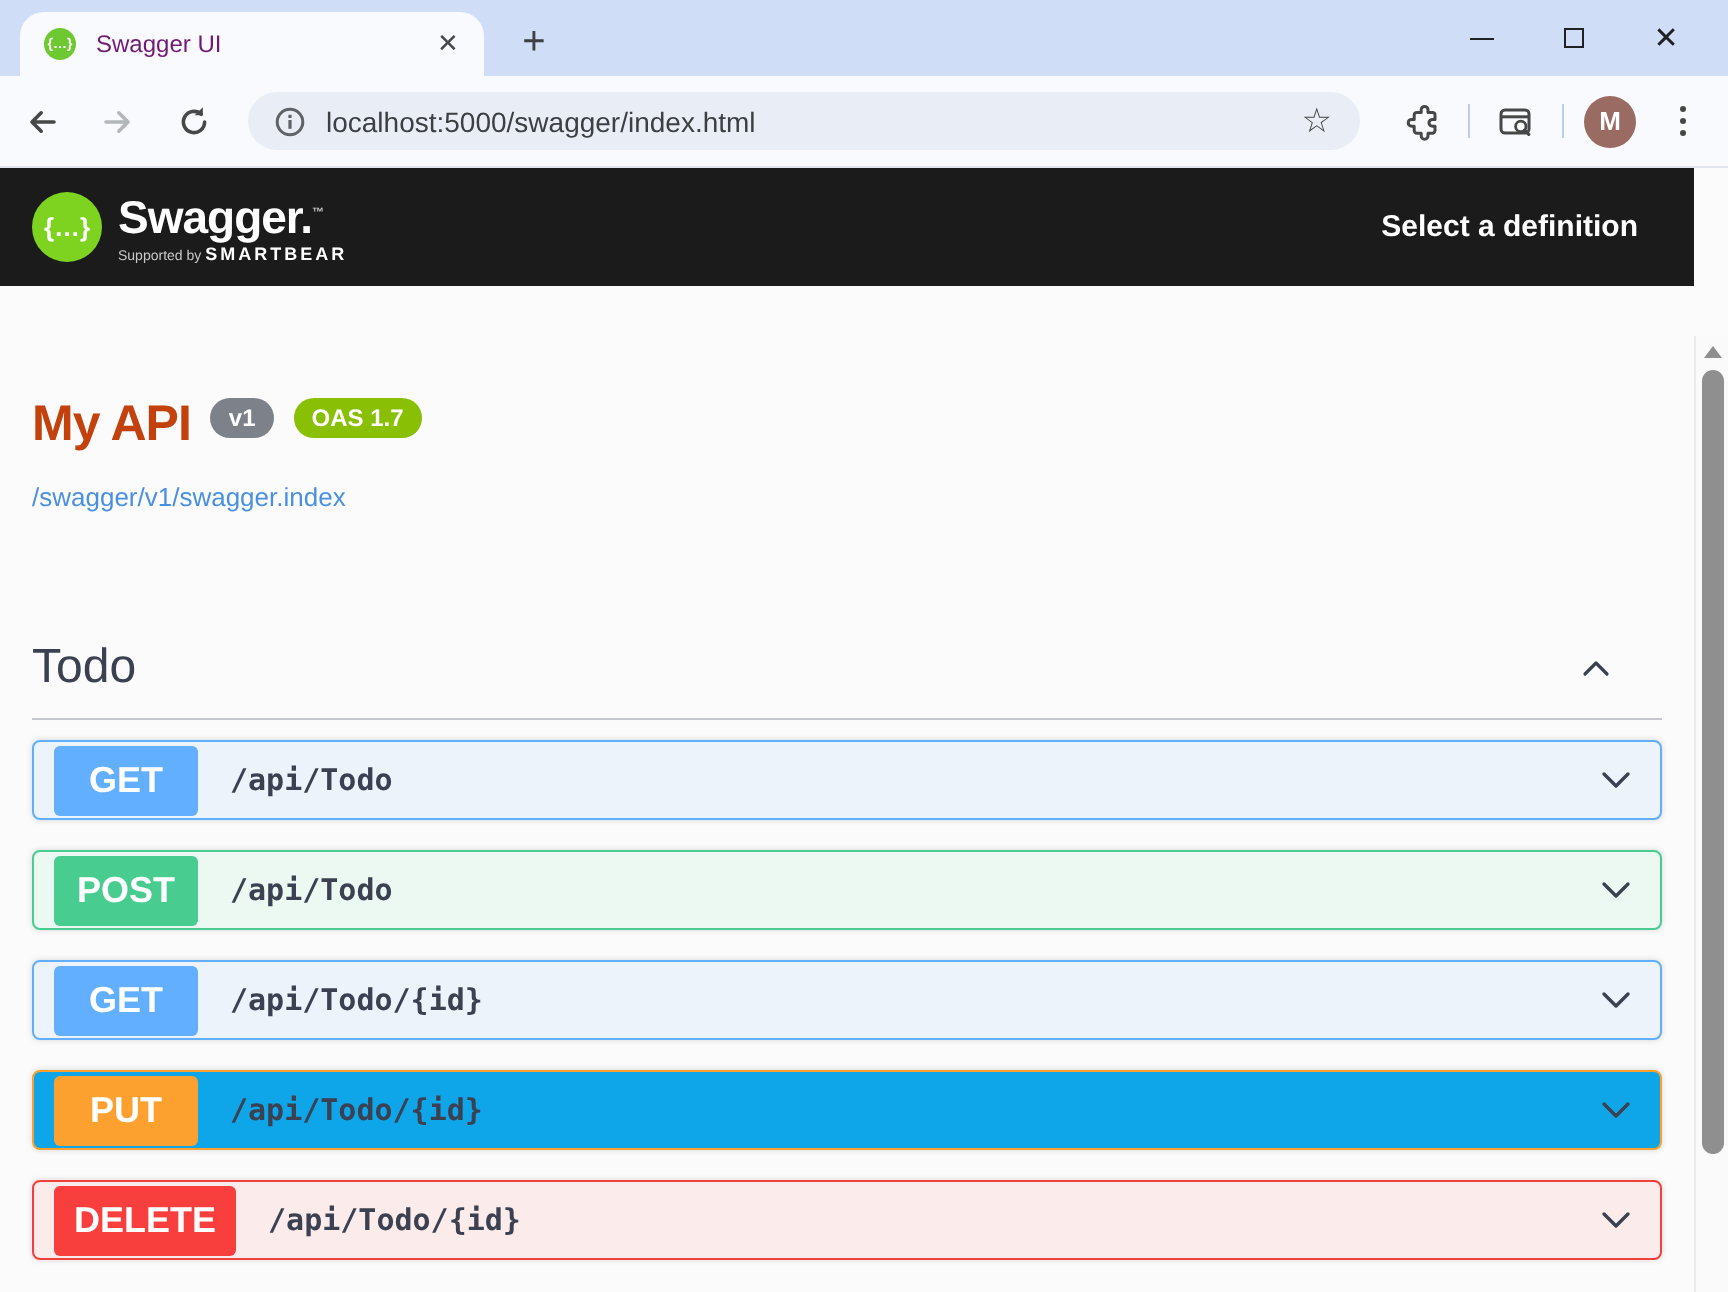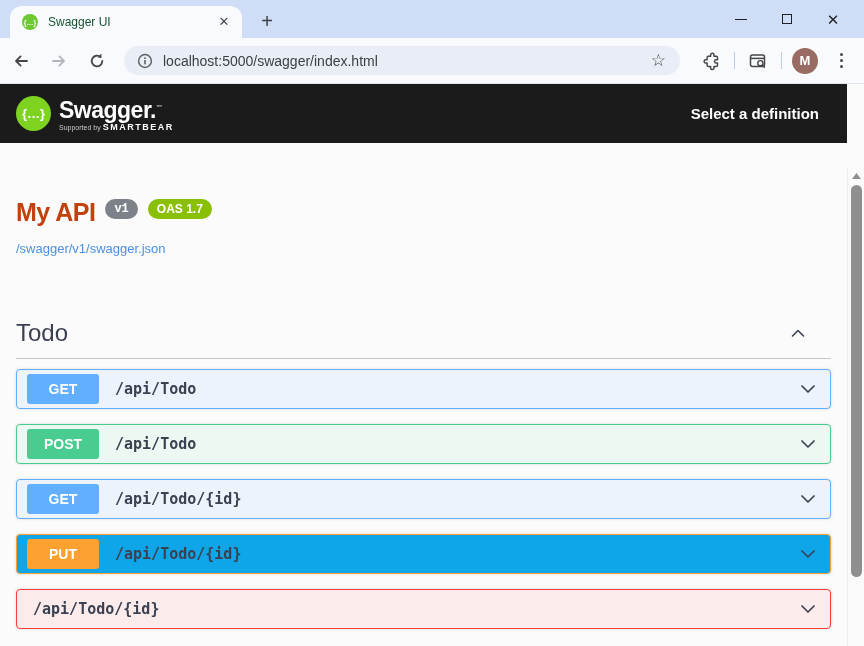--- a/index.html
+++ b/index.html
@@ -19,21 +19,21 @@
     position:absolute; left:10px; top:6px; width:232px; height:32px;
     background:#f8fafd; border-radius:12px 12px 0 0;
     display:flex; align-items:center; padding:0 10px 0 12px;
   }
   .favicon {
     width:16px; height:16px; border-radius:50%; background:#6ec832;
     display:flex; align-items:center; justify-content:center;
     color:#fff; font-size:7px; font-weight:bold; flex:0 0 auto;
   }
   .tab-title {
-    margin-left:10px; font-size:12px; color:#14532d; flex:1 1 auto;
+    margin-left:10px; font-size:12px; color:#701a75; flex:1 1 auto;
     white-space:nowrap; overflow:hidden;
   }
   .tab-close {
     width:16px; height:16px; font-size:13px; color:#45494d; line-height:16px;
     text-align:center; border-radius:50%; cursor:pointer; flex:0 0 auto;
   }
   .new-tab-btn {
     position:absolute; left:254px; top:9px; width:26px; height:26px;
     color:#3c4043; font-size:20px; line-height:24px; text-align:center;
     border-radius:50%;
@@ -94,39 +94,39 @@
   }
   .def-select-value { font-size:14px; font-weight:bold; color:#3b4151; flex:1 1 auto; }
 
   .info-block { padding:50px 16px 0; }
   .title-row { display:flex; align-items:flex-start; }
   .api-title { font-size:25px; font-weight:bold; color:#c2410c; line-height:38px; letter-spacing:-0.5px; }
   .badge {
     display:inline-block; border-radius:14px; color:#fff; font-size:12px; font-weight:bold;
     padding:3px 9px; margin-left:10px; margin-top:6px; vertical-align:top;
   }
-  .badge-version { background:#7d818a;font-family:Liberation Mono, monospace; }
+  .badge-version { background:#7d818a; }
   .badge-oas { background:#89bf04; }
   .spec-link { display:inline-block; margin-top:10px; font-size:13px; color:#4990e2; text-decoration:none; }
 
   .tag-section { margin-top:62px; }
   .tag-header { display:flex; align-items:center; padding:0 40px 0 16px; height:28px; }
   .tag-title { font-size:24px; font-weight:normal; color:#3b4151; flex:1 1 auto; }
   .tag-divider { margin:11px 16px 0; border-bottom:1px solid rgba(59,65,81,.28); }
 
   .endpoint-list { margin-top:10px; }
   .opblock {
     height:40px; margin:0 16px 15px;
     border:1px solid; border-radius:4px;
     display:flex; align-items:center;
     box-shadow:0 0 3px rgba(0,0,0,.15);
   }
   .opblock-method {
     min-width:72px; text-align:center; padding:7px 10px; margin-left:10px;
-    border-radius:3px; color:#fff; font-size:14px; font-weight:bold;
+    border-radius:3px; color:#fff; font-size:18px; font-weight:bold;
     font-family:"Liberation Sans", sans-serif;
   }
   .opblock-path {
     margin-left:16px; font-family:"DejaVu Sans Mono", monospace;
     font-size:15px; font-weight:bold; color:#3b4151; flex:1 1 auto;
   }
   .chev-btn { margin-right:12px; display:flex; align-items:center; }
 
   
   .scrollbar {
@@ -231,21 +231,21 @@
       <div class="spacer"></div>
       <span class="select-label">Select a definition</span>
     </div>
 
     <div class="info-block">
       <div class="title-row">
         <span class="api-title">My API</span>
         <span class="badge badge-version" style="background: rgb(125, 129, 138);">v1</span>
         <span class="badge badge-oas" style="background: rgb(137, 191, 4);">OAS 1.7</span>
       </div>
-      <a class="spec-link" href="#" style="color: rgb(73, 144, 226);">/swagger/v1/swagger.json</a>
+      <a class="spec-link" href="#" style="color: rgb(73, 144, 226);">/swagger/v1/swagger.index</a>
     </div>
 
     <div class="tag-section">
       <div class="tag-header">
         <span class="tag-title">Todo</span>
         <svg width="18" height="18" viewBox="0 0 18 18">
           <path d="M3.5 12l5.5-5.5L14.5 12" fill="none" stroke="#3b4151" stroke-width="1.6" stroke-linecap="round" stroke-linejoin="round"></path>
         </svg>
       </div>
       <div class="tag-divider"></div>
@@ -284,20 +284,21 @@
     <span class="opblock-method" style="background: rgb(252, 161, 48);">PUT</span>
     <span class="opblock-path">/api/Todo/{id}</span>
     <span class="chev-btn">
       <svg width="20" height="20" viewBox="0 0 20 20">
         <path d="M4 7l6 6 6-6" fill="none" stroke="#3b4151" stroke-width="1.7" stroke-linecap="round" stroke-linejoin="round"></path>
       </svg>
     </span>
   </div>
 
   <div class="opblock" style="border-color: rgb(249, 62, 62); background: rgb(252, 235, 235);">
+    <span class="opblock-method" style="background: rgb(249, 62, 62);">DELETE</span>
     <span class="opblock-path">/api/Todo/{id}</span>
     <span class="chev-btn">
       <svg width="20" height="20" viewBox="0 0 20 20">
         <path d="M4 7l6 6 6-6" fill="none" stroke="#3b4151" stroke-width="1.7" stroke-linecap="round" stroke-linejoin="round"></path>
       </svg>
     </span>
   </div>
 </div>
     </div>
 

